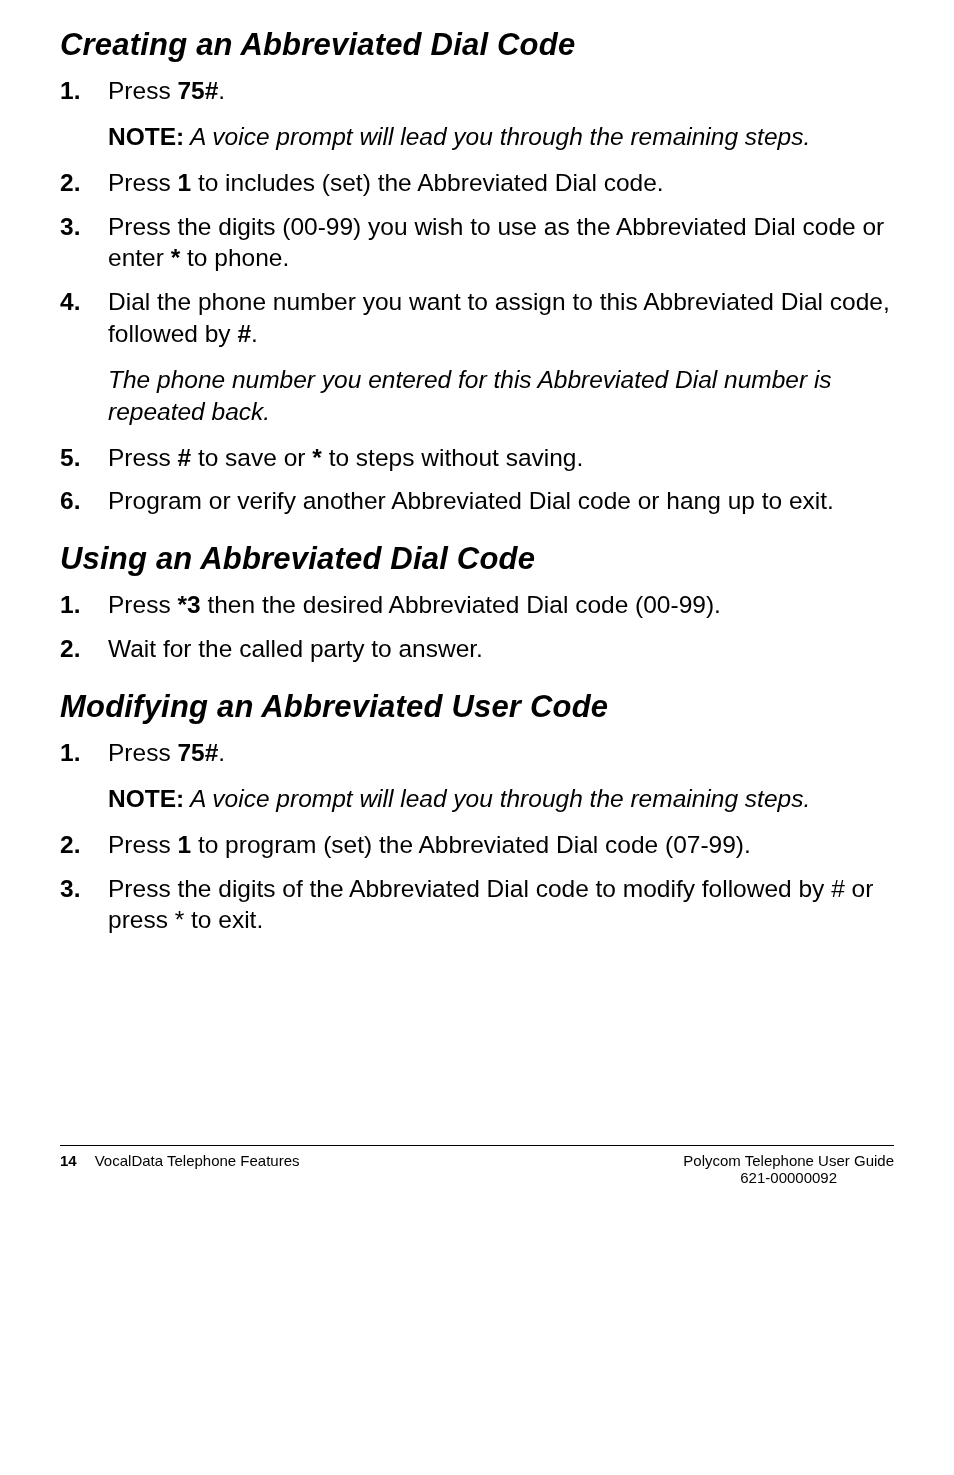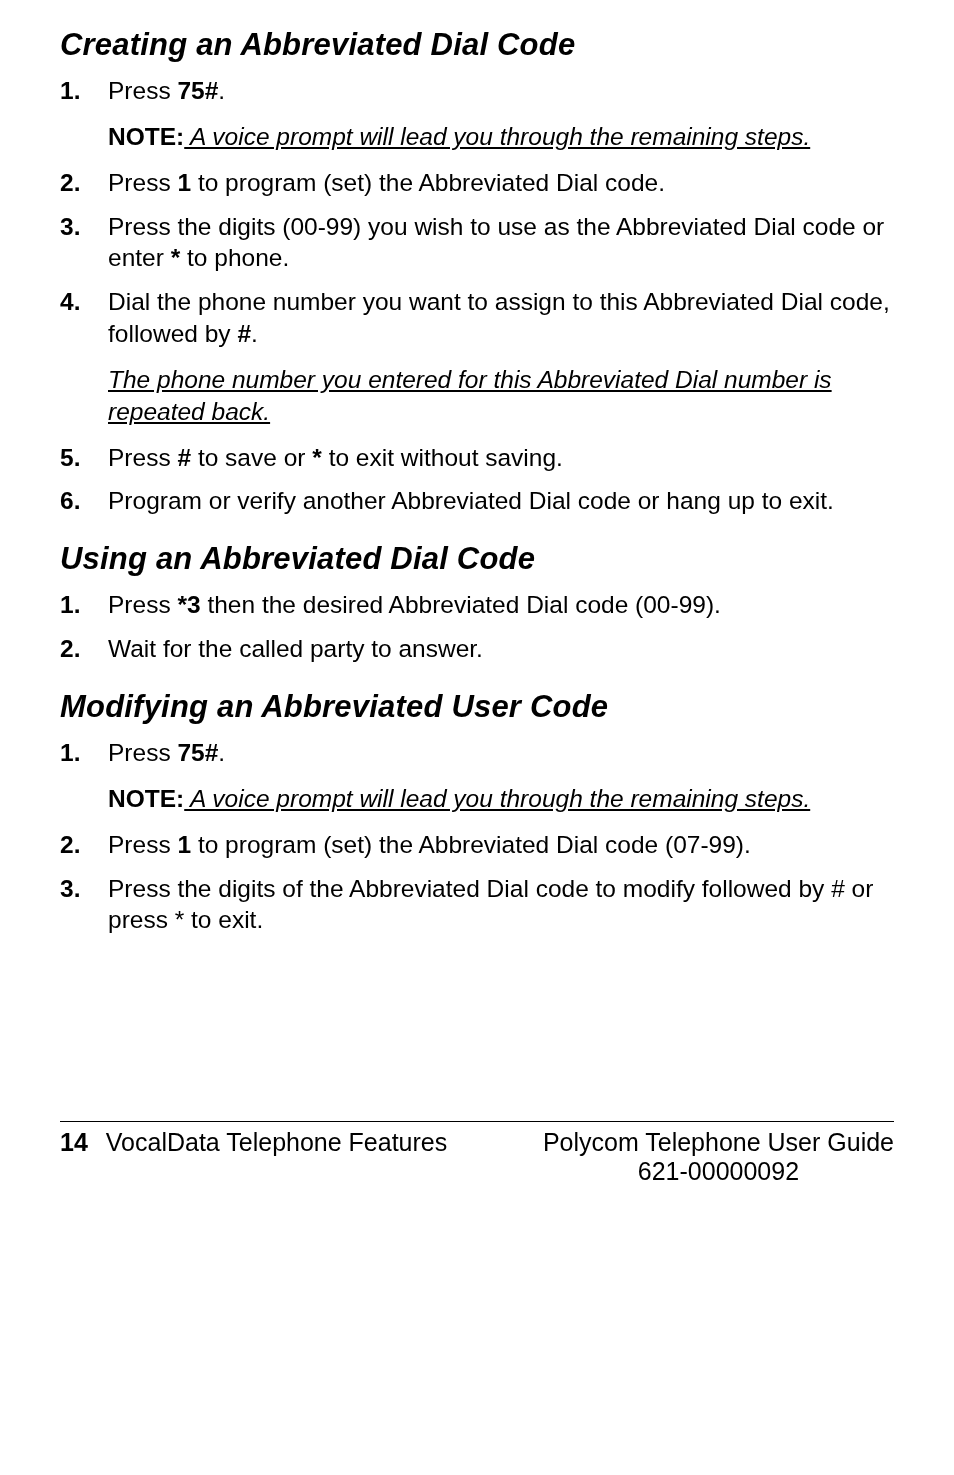--- a/index.html
+++ b/index.html
@@ -44,34 +44,33 @@
   }
   .item-body {
     flex: 1 1 auto;
   }
   .sub-para {
     margin-top: 14px;
     margin-bottom: 2px;
   }
   .italic {
     font-style: italic;
-    text-decoration: underline;
   }
   .bold {
     font-weight: bold;
   }
   .footer-rule {
     border: none;
     border-top: 1.5px solid #000;
     margin: 20px 0 6px 0;
   }
   .footer {
     display: flex;
     justify-content: space-between;
-    font-size: 25px;
+    font-size: 15px;
     margin-bottom: 50px;
   }
   .footer-left {
     display: flex;
   }
   .footer-page {
     font-weight: bold;
     margin-right: 18px;
   }
   .footer-right {
@@ -94,21 +93,21 @@
           <span>Press </span><span class="bold">75#</span><span>.</span>
           <div class="sub-para">
             <span class="bold">NOTE:</span><span class="italic"> A voice prompt will lead you through the remaining steps.</span>
           </div>
         </div>
       </div>
 
       <div class="list-item">
         <div class="marker">2.</div>
         <div class="item-body">
-          <span>Press </span><span class="bold">1</span><span> to program (set) the Abbreviated Dial code.</span>
+          <span>Press </span><span class="bold">1</span><span> to includes (set) the Abbreviated Dial code.</span>
         </div>
       </div>
 
       <div class="list-item">
         <div class="marker">3.</div>
         <div class="item-body">
           <span>Press the digits (00-99) you wish to use as the Abbreviated Dial code or enter </span><span class="bold">*</span><span> to phone.</span>
         </div>
       </div>
 
@@ -116,21 +115,21 @@
         <div class="marker">4.</div>
         <div class="item-body">
           <span>Dial the phone number you want to assign to this Abbreviated Dial code, followed by </span><span class="bold">#</span><span>.</span>
           <div class="sub-para italic">The phone number you entered for this Abbreviated Dial number is repeated back.</div>
         </div>
       </div>
 
       <div class="list-item">
         <div class="marker">5.</div>
         <div class="item-body">
-          <span>Press </span><span class="bold">#</span><span> to save or </span><span class="bold">*</span><span> to exit without saving.</span>
+          <span>Press </span><span class="bold">#</span><span> to save or </span><span class="bold">*</span><span> to steps without saving.</span>
         </div>
       </div>
 
       <div class="list-item">
         <div class="marker">6.</div>
         <div class="item-body">
           <span>Program or verify another Abbreviated Dial code or hang up to exit.</span>
         </div>
       </div>
 

